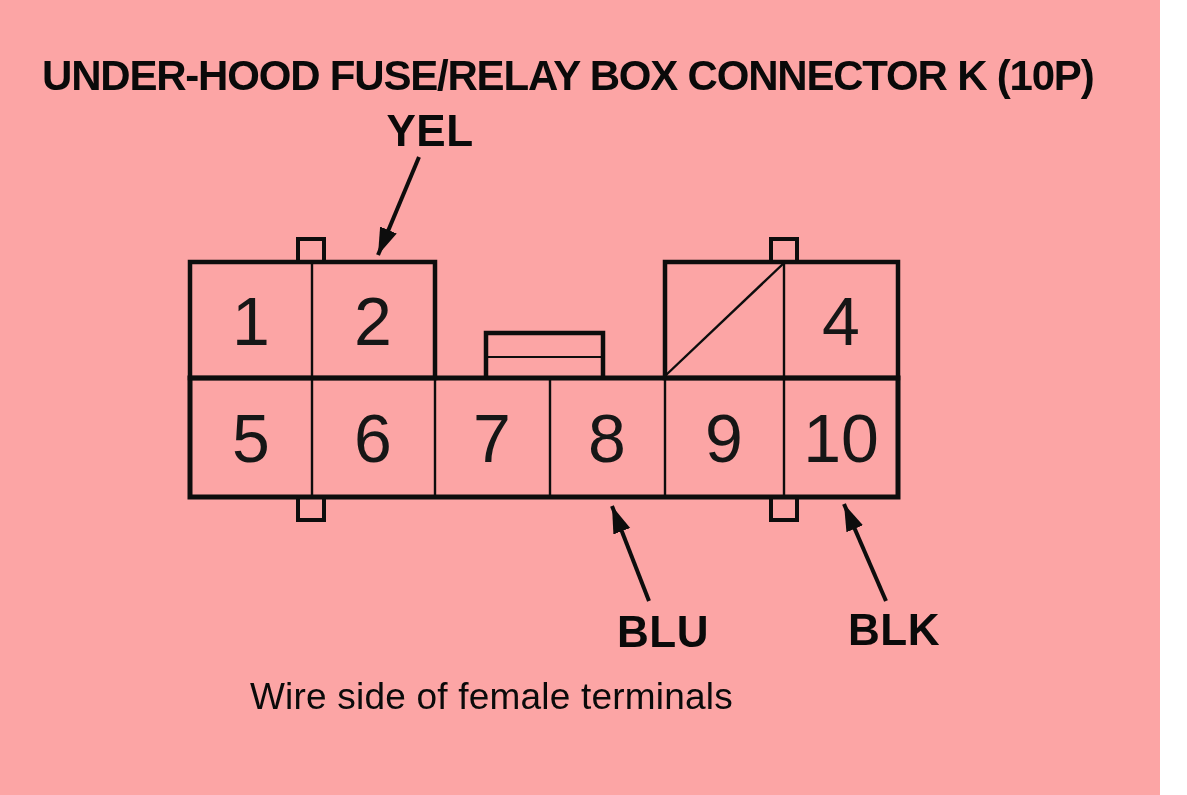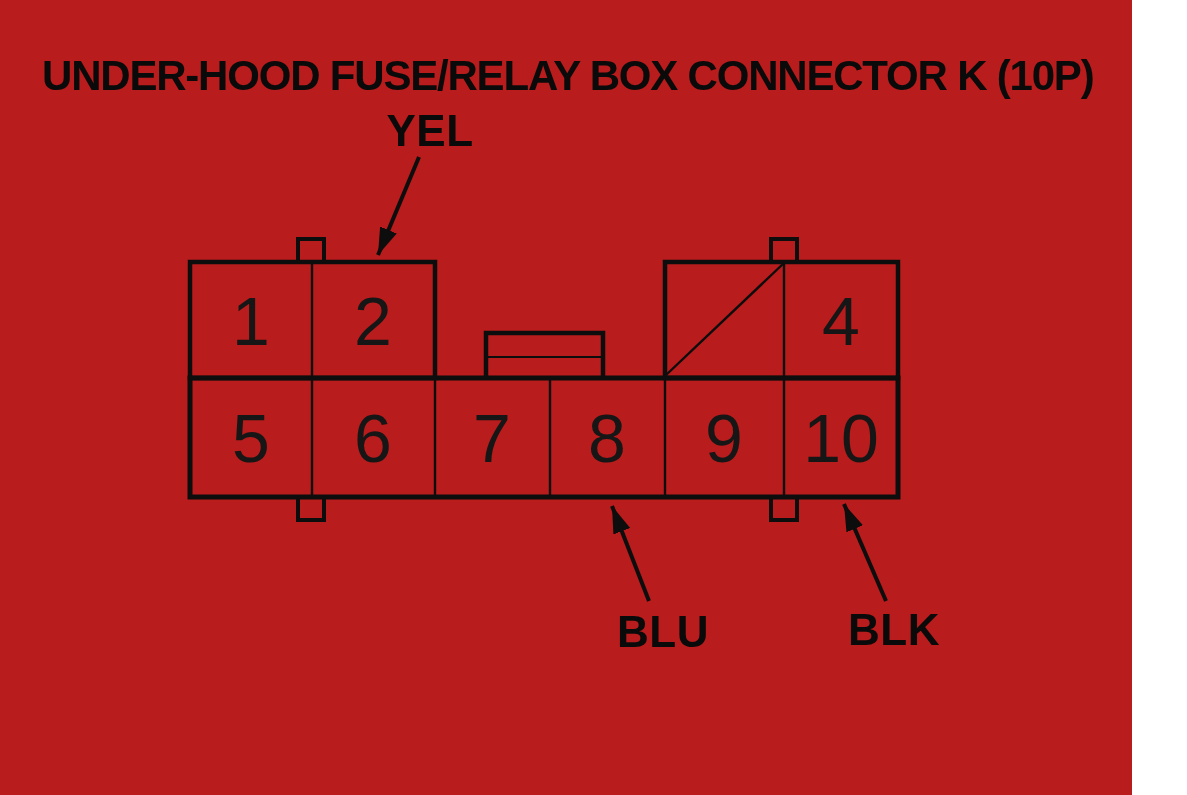--- a/index.html
+++ b/index.html
@@ -1,19 +1,19 @@
 <!DOCTYPE html>
 <html><head>
 <meta charset="utf-8">
 <style>
   html,body { margin:0; padding:0; background:#ffffff; }
   .page {
     position:relative; width:1132px; height:795px;
-    background:#b91c1c; overflow:hidden;
-    font-family:"Liberation Sans", sans-serif; color:#0d0d0d;
+    background:#fca5a5; overflow:hidden;
+    font-family:"Liberation Sans", sans-serif; color:#0d0d0d;padding-left:28px;
   }
   .title {
     position:absolute; left:42px; top:52px;
     font-size:42px; font-weight:bold; letter-spacing:-1.2px;
     white-space:nowrap; color:#0a0a0a;
   }
   .caption {
     position:absolute; left:250px; top:676px;
     font-size:37px; font-weight:400; letter-spacing:0.2px;
     white-space:nowrap; color:#0a0a0a;
@@ -84,14 +84,15 @@
     <text class="wire-label" x="430" y="146" text-anchor="middle">YEL</text>
     <line class="arrow-line" marker-end="url(#arrowhead)" x1="419" y1="157" x2="378" y2="255"></line>
 
     <text class="wire-label" x="663" y="647" text-anchor="middle">BLU</text>
     <line class="arrow-line" marker-end="url(#arrowhead)" x1="649" y1="601" x2="612" y2="506"></line>
 
     <text class="wire-label" x="894" y="645" text-anchor="middle">BLK</text>
     <line class="arrow-line" marker-end="url(#arrowhead)" x1="886" y1="601" x2="844" y2="504"></line>
   </svg>
 
+  <div class="caption">Wire side of female terminals</div>
 
 </div>
 
 </body></html>

